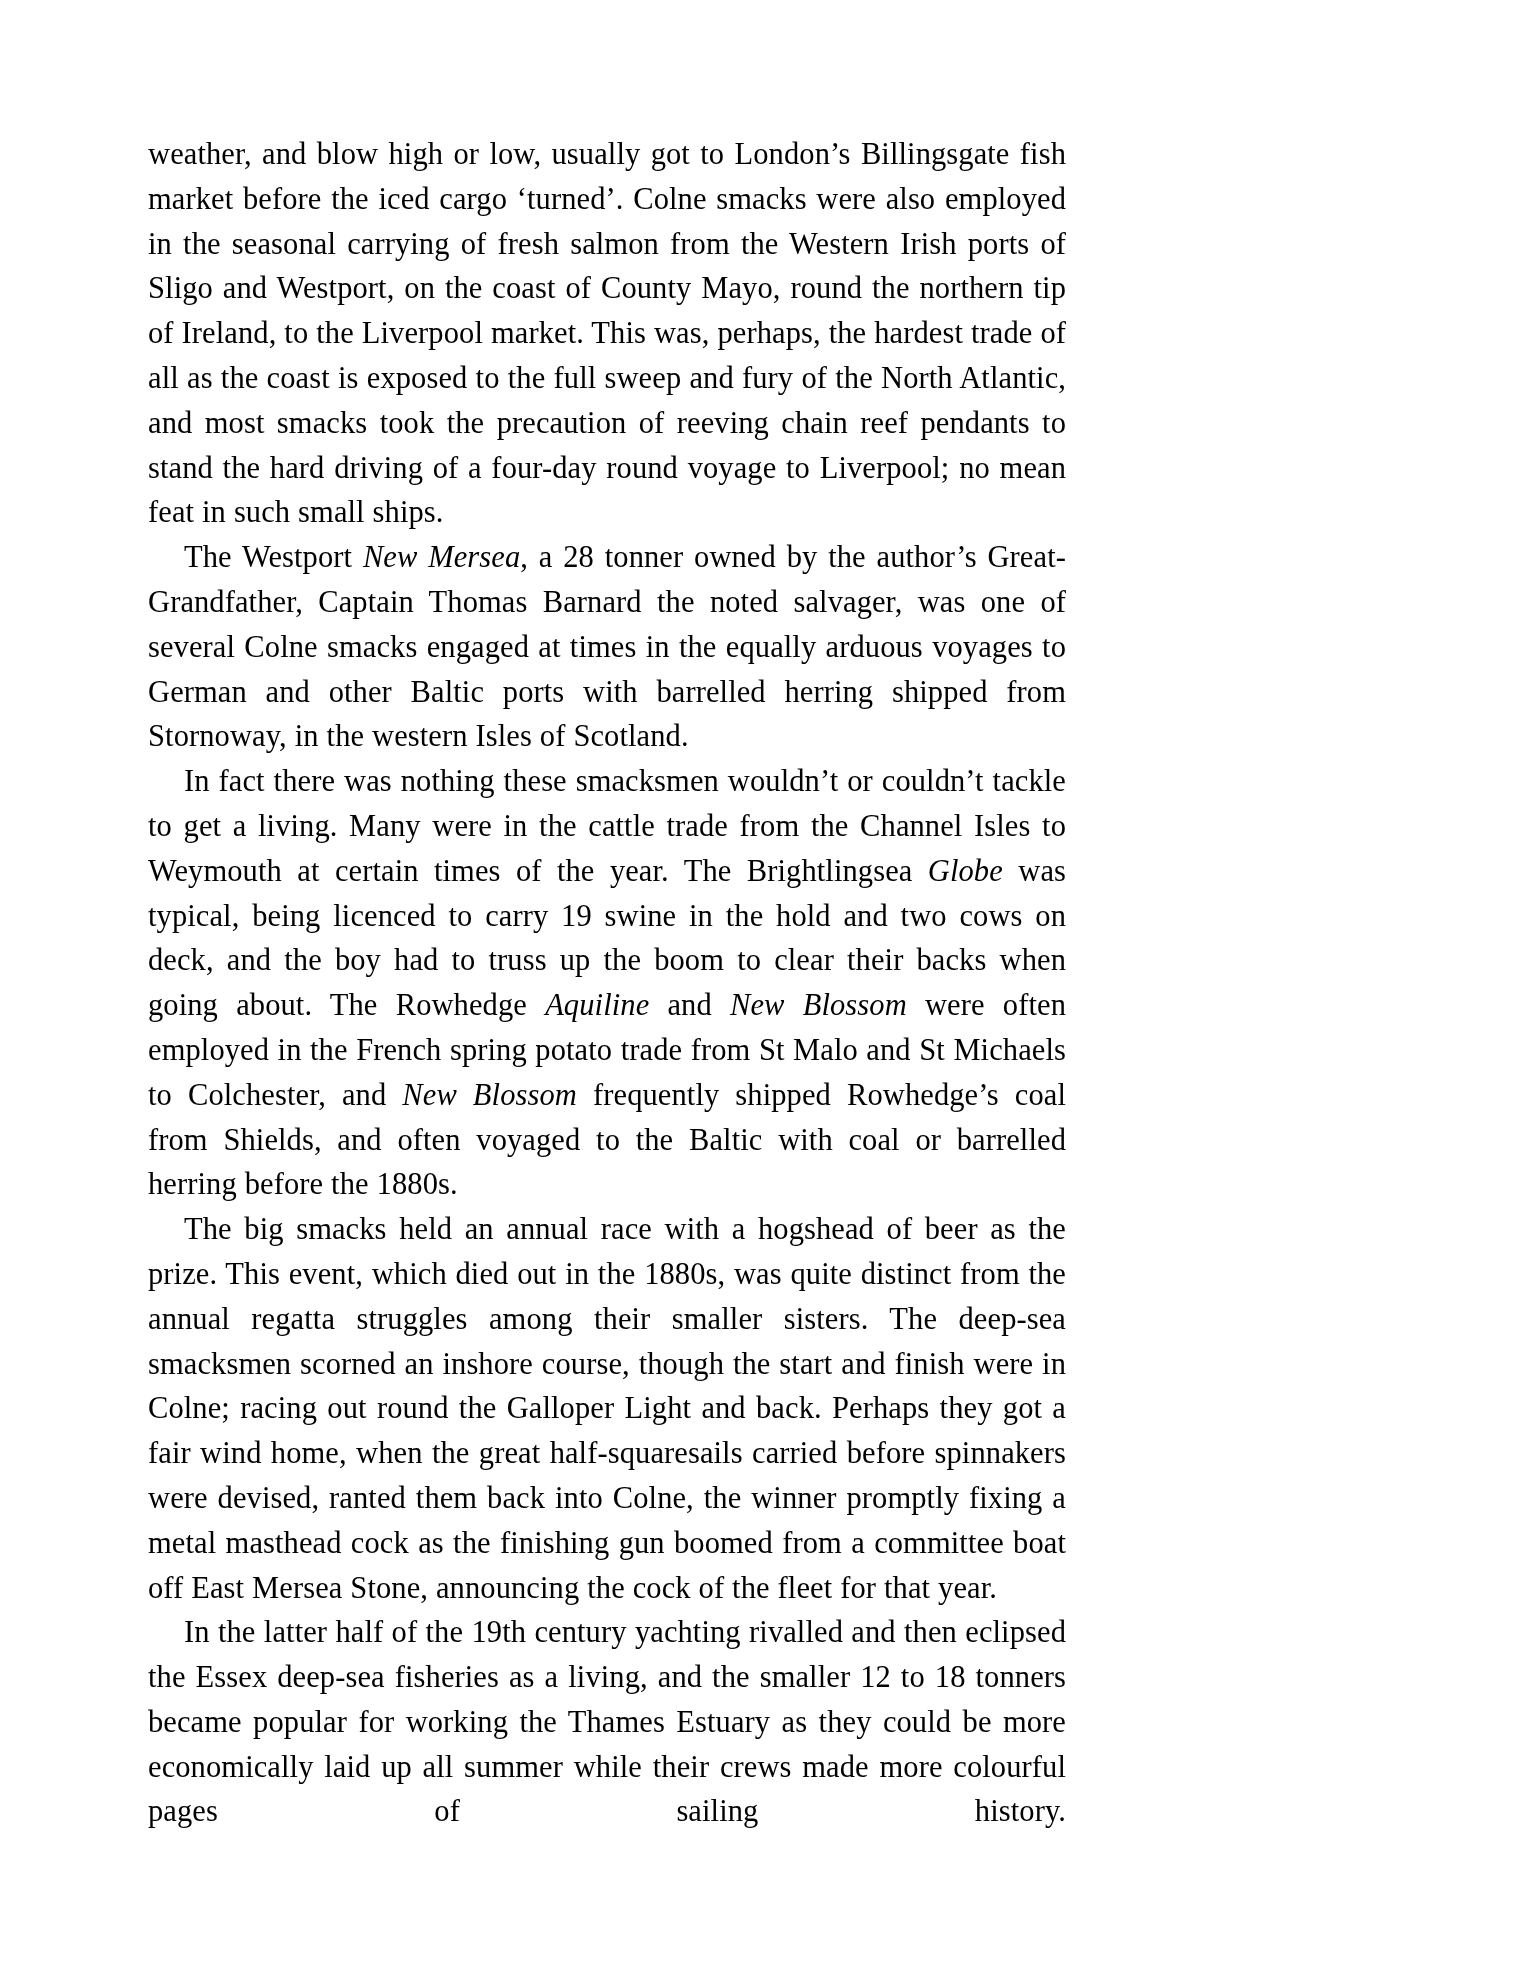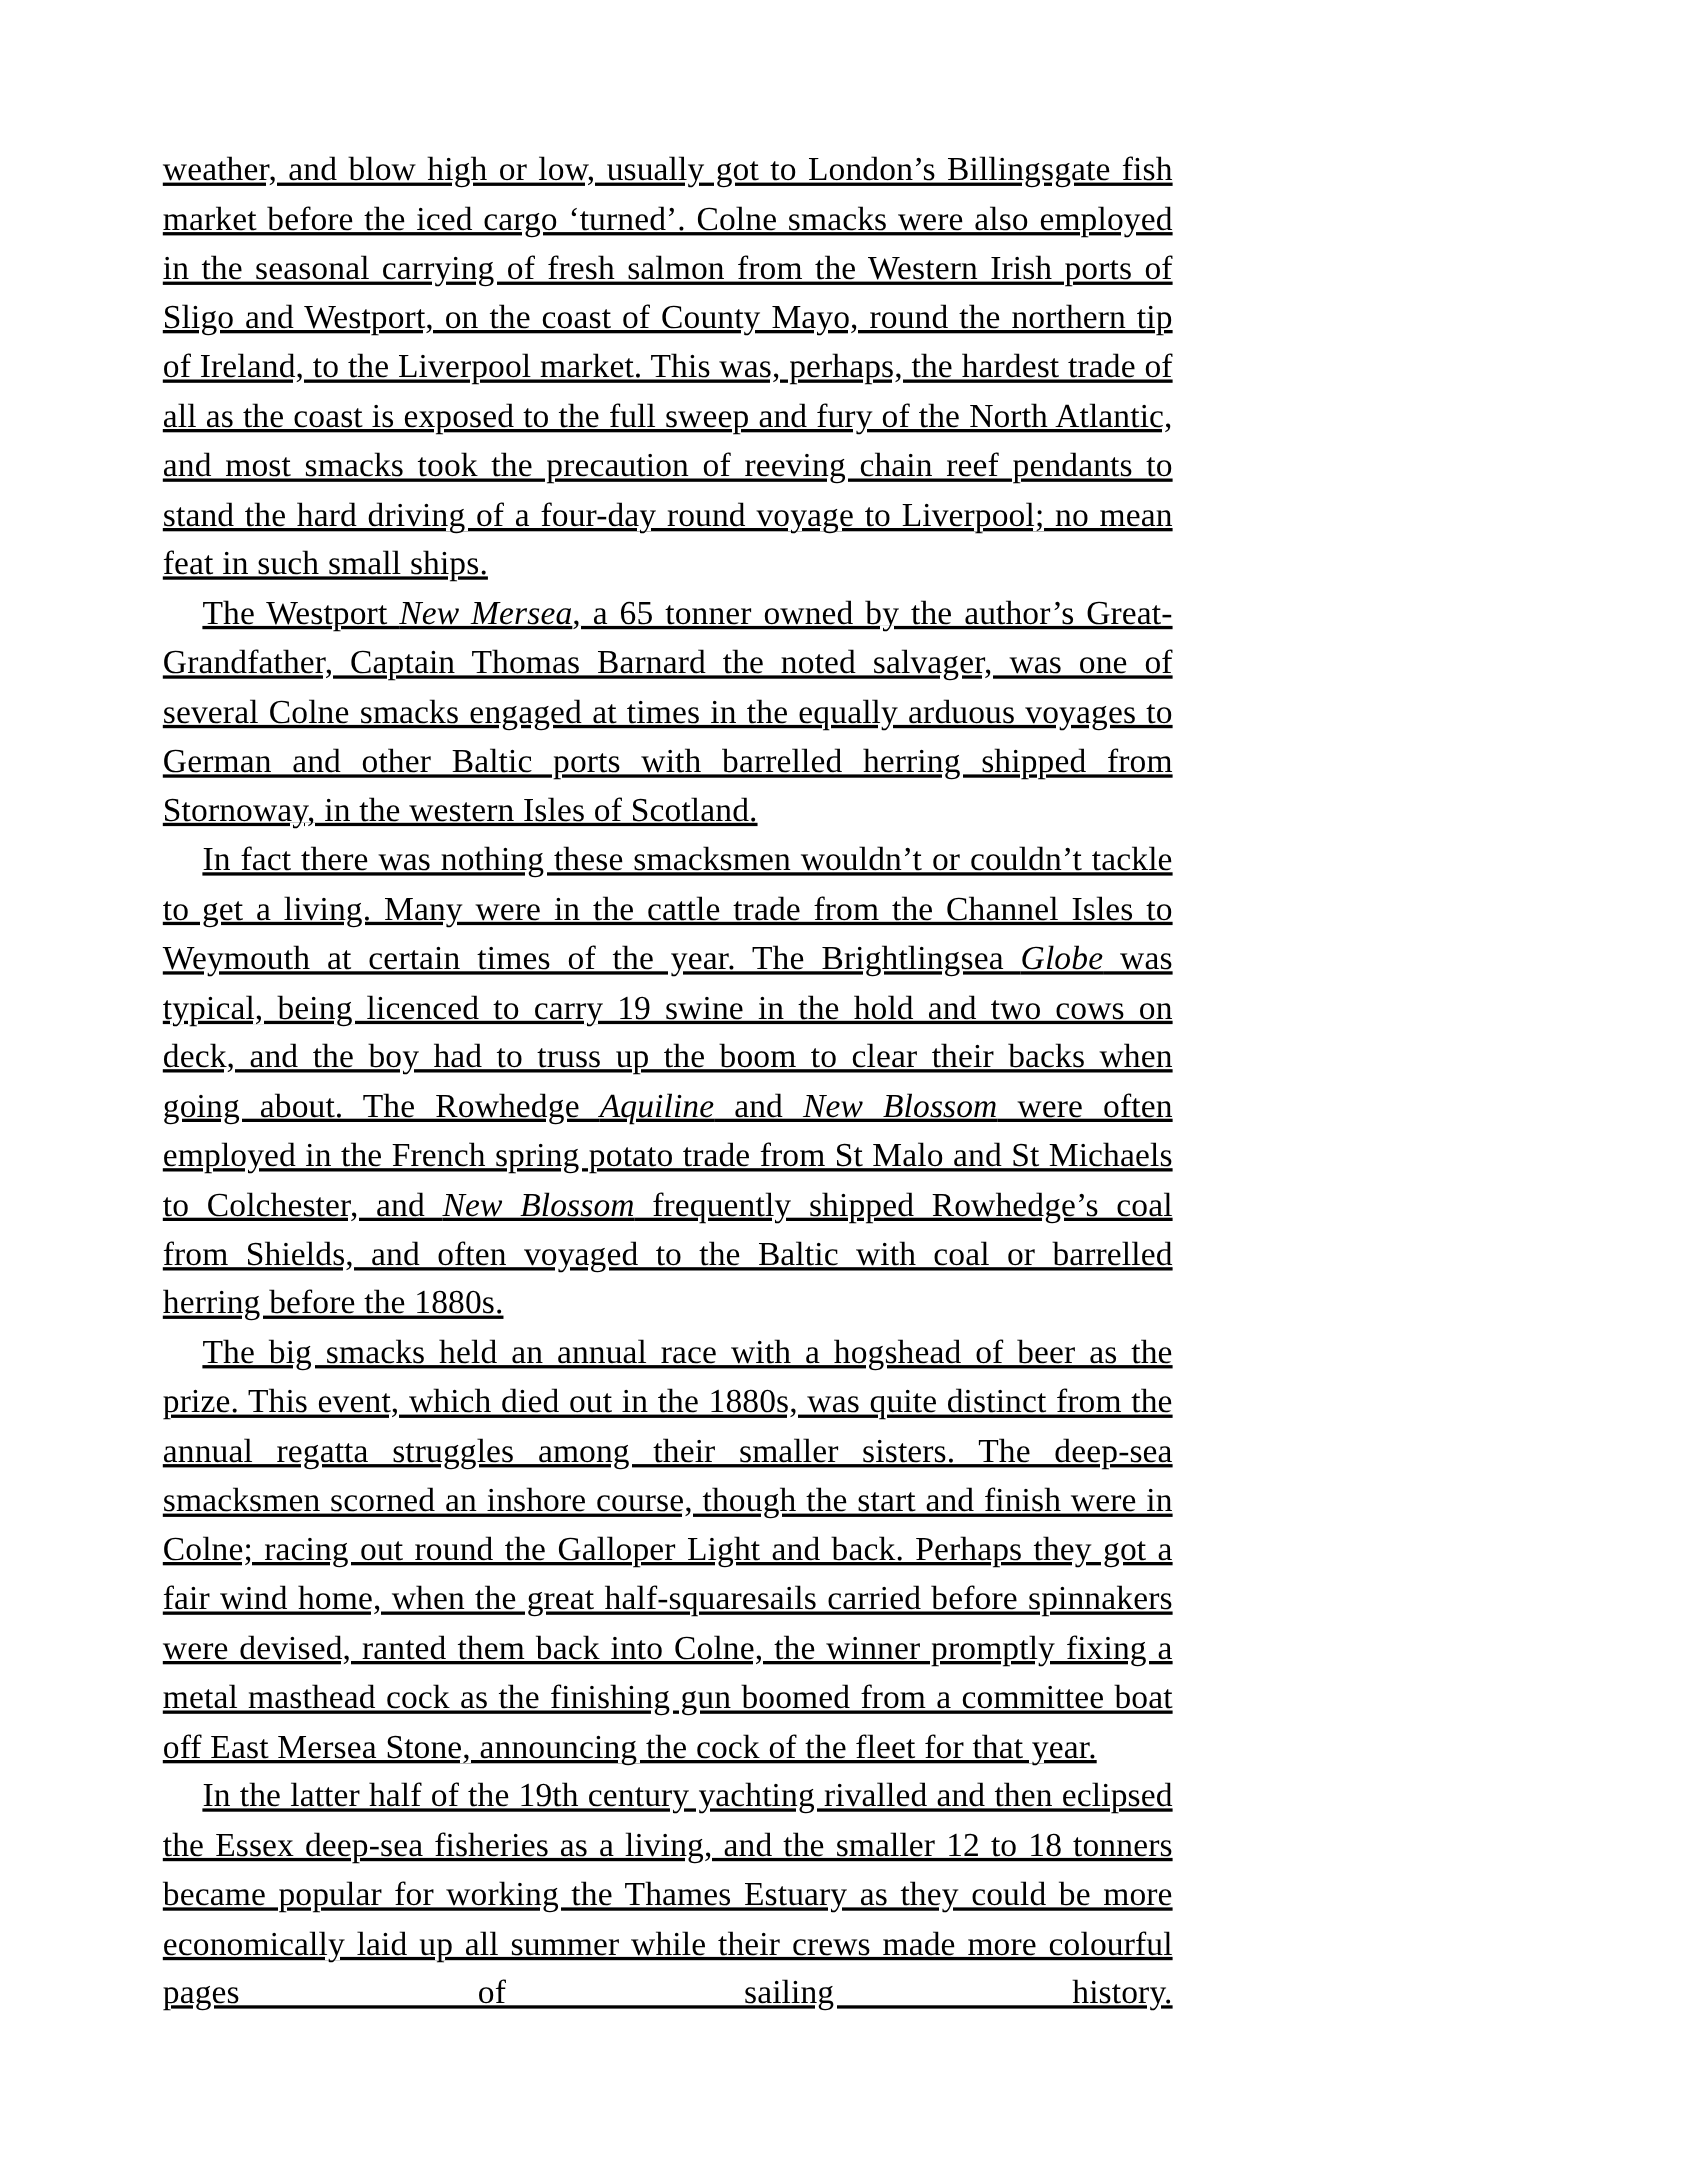--- a/index.html
+++ b/index.html
@@ -30,21 +30,20 @@
   p.para {
     margin: 0;
     padding: 0;
     text-align: justify;
     text-justify: inter-word;
     font-size: 30.5px;
     line-height: 44.8px;
     letter-spacing: 0.1px;
     word-spacing: 0.2px;
     hyphens: none;
-    text-decoration: underline;
     -webkit-hyphens: none;
   }
   p.para.indent {
     text-indent: 36px;
   }
   p.para.noindent {
     text-indent: 0;
   }
   em.title {
     font-style: italic;
@@ -54,18 +53,18 @@
     display: inline-block;
     width: 100%;
   }
 </style>
 </head>
 <body>
 
 <div id="page">
   <div id="text-column">
       <p class="para noindent"><span>weather, and blow high or low, usually got to London’s Billingsgate fish market before the iced cargo ‘turned’. Colne smacks were also employed in the seasonal carrying of fresh salmon from the Western Irish ports of Sligo and Westport, on the coast of County Mayo, round the northern tip of Ireland, to the Liverpool market. This was, perhaps, the hardest trade of all as the coast is exposed to the full sweep and fury of the North Atlantic, and most smacks took the precaution of reeving chain reef pendants to stand the hard driving of a four-day round voyage to Liverpool; no mean feat in such small ships.</span></p>
-      <p class="para indent"><span>The Westport </span><em class="title">New Mersea</em><span>, a 65 tonner owned by the author’s Great-Grandfather, Captain Thomas Barnard the noted salvager, was one of several Colne smacks engaged at times in the equally arduous voyages to German and other Baltic ports with barrelled herring shipped from Stornoway, in the western Isles of Scotland.</span></p>
+      <p class="para indent"><span>The Westport </span><em class="title">New Mersea</em><span>, a 28 tonner owned by the author’s Great-Grandfather, Captain Thomas Barnard the noted salvager, was one of several Colne smacks engaged at times in the equally arduous voyages to German and other Baltic ports with barrelled herring shipped from Stornoway, in the western Isles of Scotland.</span></p>
       <p class="para indent"><span>In fact there was nothing these smacksmen wouldn’t or couldn’t tackle to get a living. Many were in the cattle trade from the Channel Isles to Weymouth at certain times of the year. The Brightlingsea </span><em class="title">Globe</em><span> was typical, being licenced to carry 19 swine in the hold and two cows on deck, and the boy had to truss up the boom to clear their backs when going about. The Rowhedge </span><em class="title">Aquiline</em><span> and </span><em class="title">New Blossom</em><span> were often employed in the French spring potato trade from St Malo and St Michaels to Colchester, and </span><em class="title">New Blossom</em><span> frequently shipped Rowhedge’s coal from Shields, and often voyaged to the Baltic with coal or barrelled herring before the 1880s.</span></p>
       <p class="para indent"><span>The big smacks held an annual race with a hogshead of beer as the prize. This event, which died out in the 1880s, was quite distinct from the annual regatta struggles among their smaller sisters. The deep-sea smacksmen scorned an inshore course, though the start and finish were in Colne; racing out round the Galloper Light and back. Perhaps they got a fair wind home, when the great half-squaresails carried before spinnakers were devised, ranted them back into Colne, the winner promptly fixing a metal masthead cock as the finishing gun boomed from a committee boat off East Mersea Stone, announcing the cock of the fleet for that year.</span></p>
       <p class="para indent"><span>In the latter half of the 19th century yachting rivalled and then eclipsed the Essex deep-sea fisheries as a living, and the smaller 12 to 18 tonners became popular for working the Thames Estuary as they could be more economically laid up all summer while their crews made more colourful pages of sailing history.</span></p>
     </div>
 </div>
 
 </body></html>

